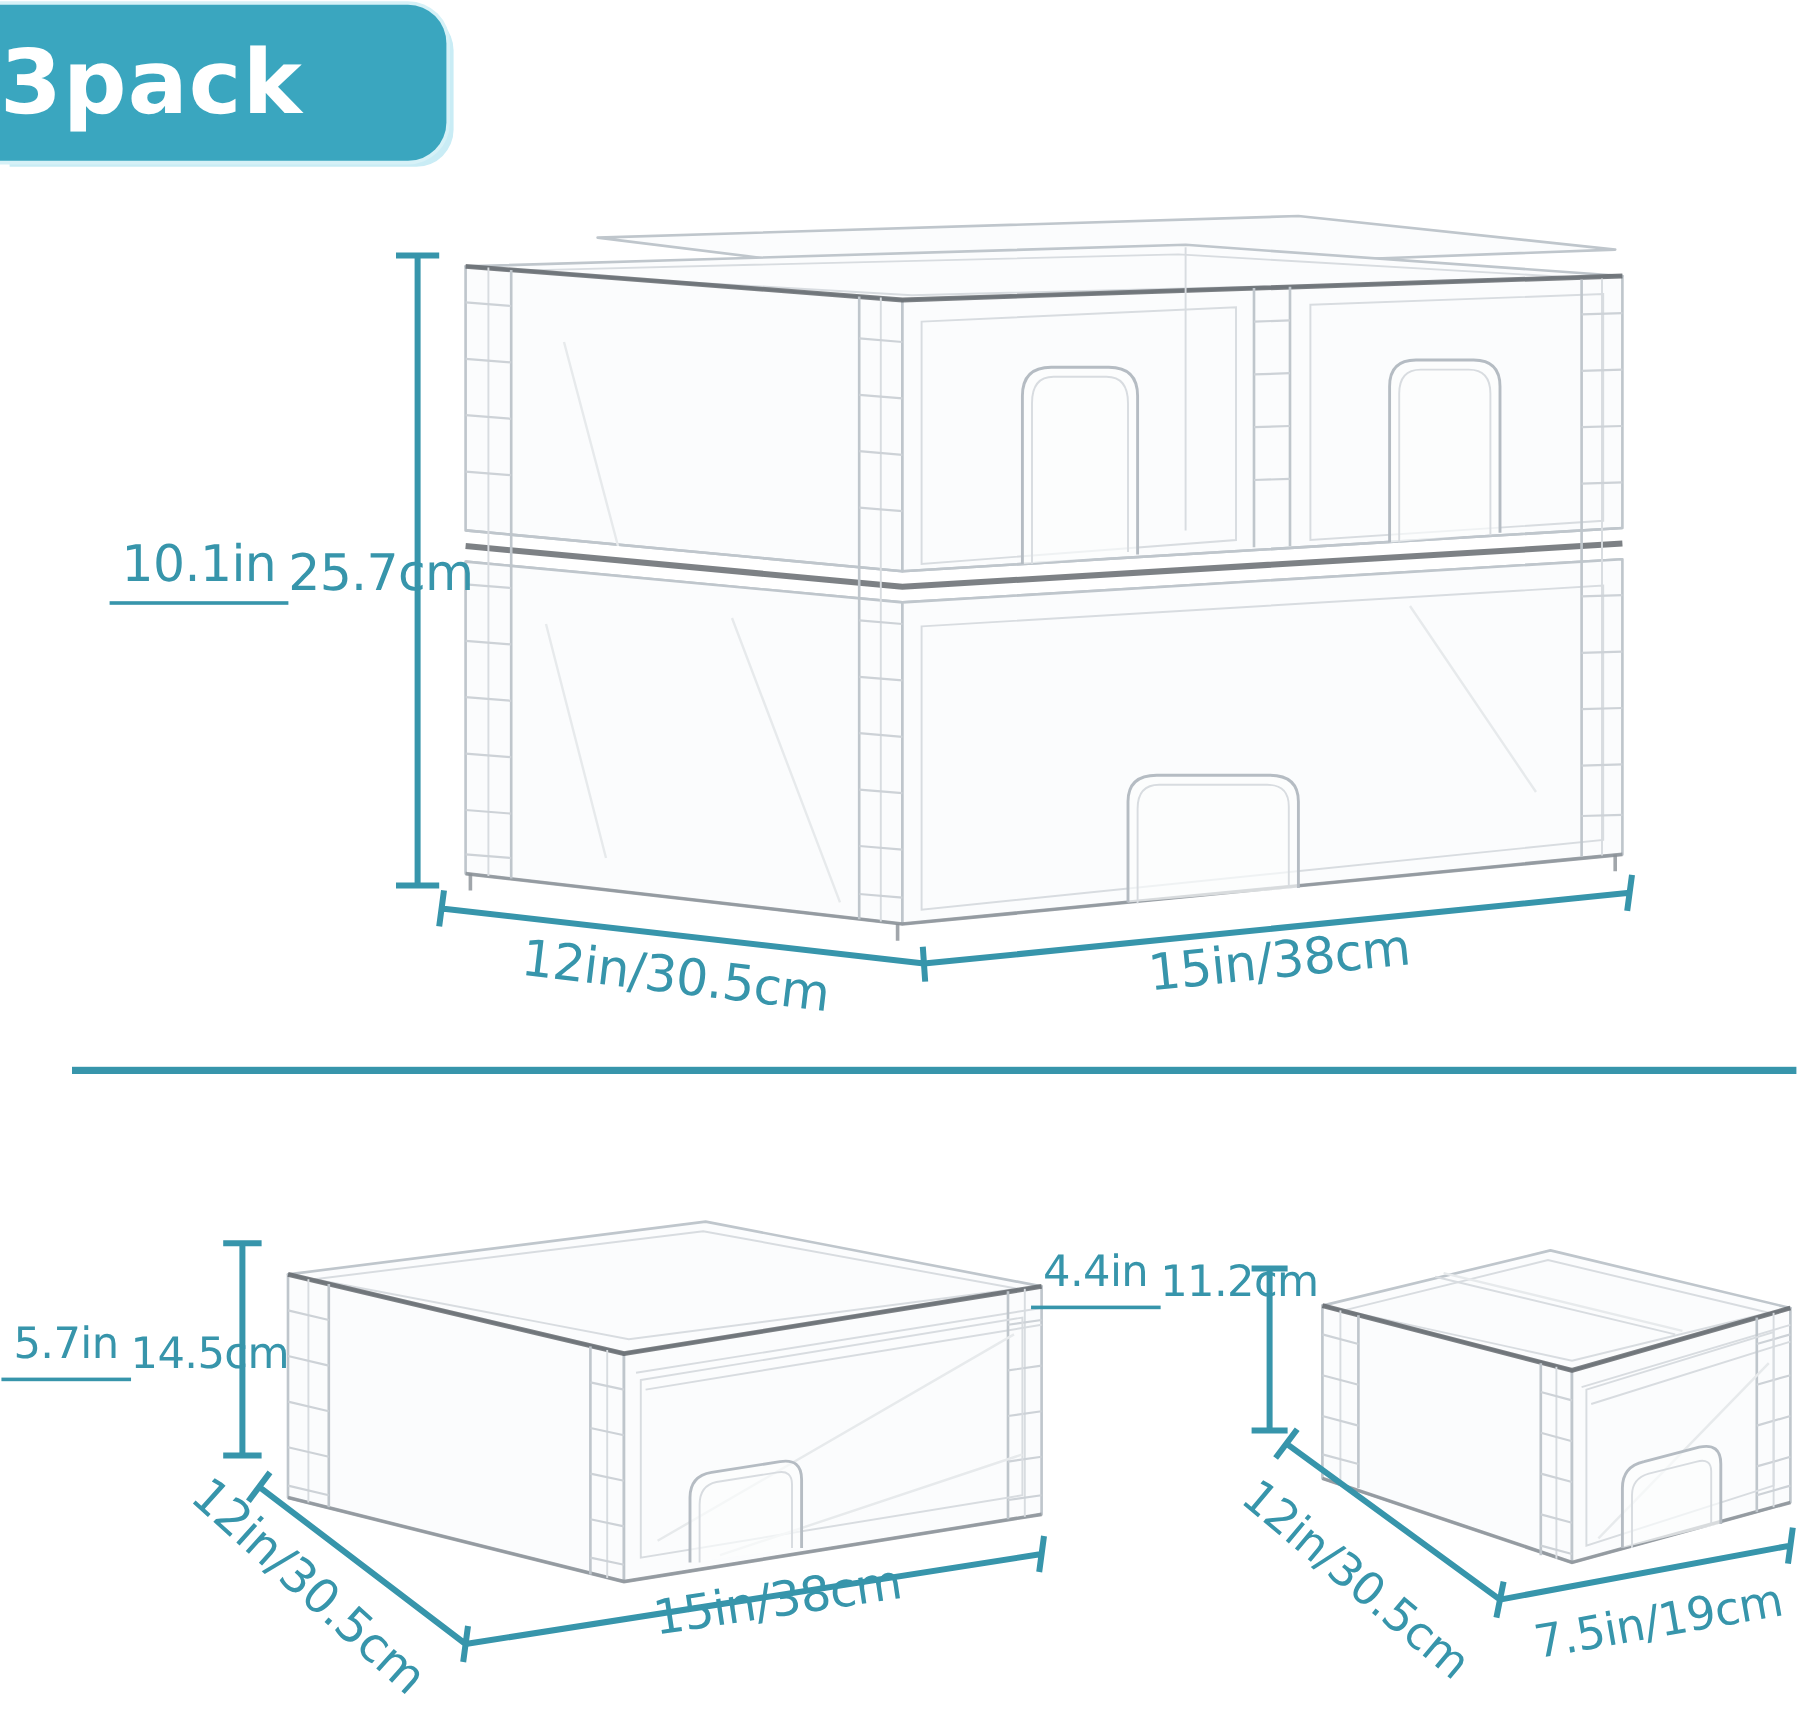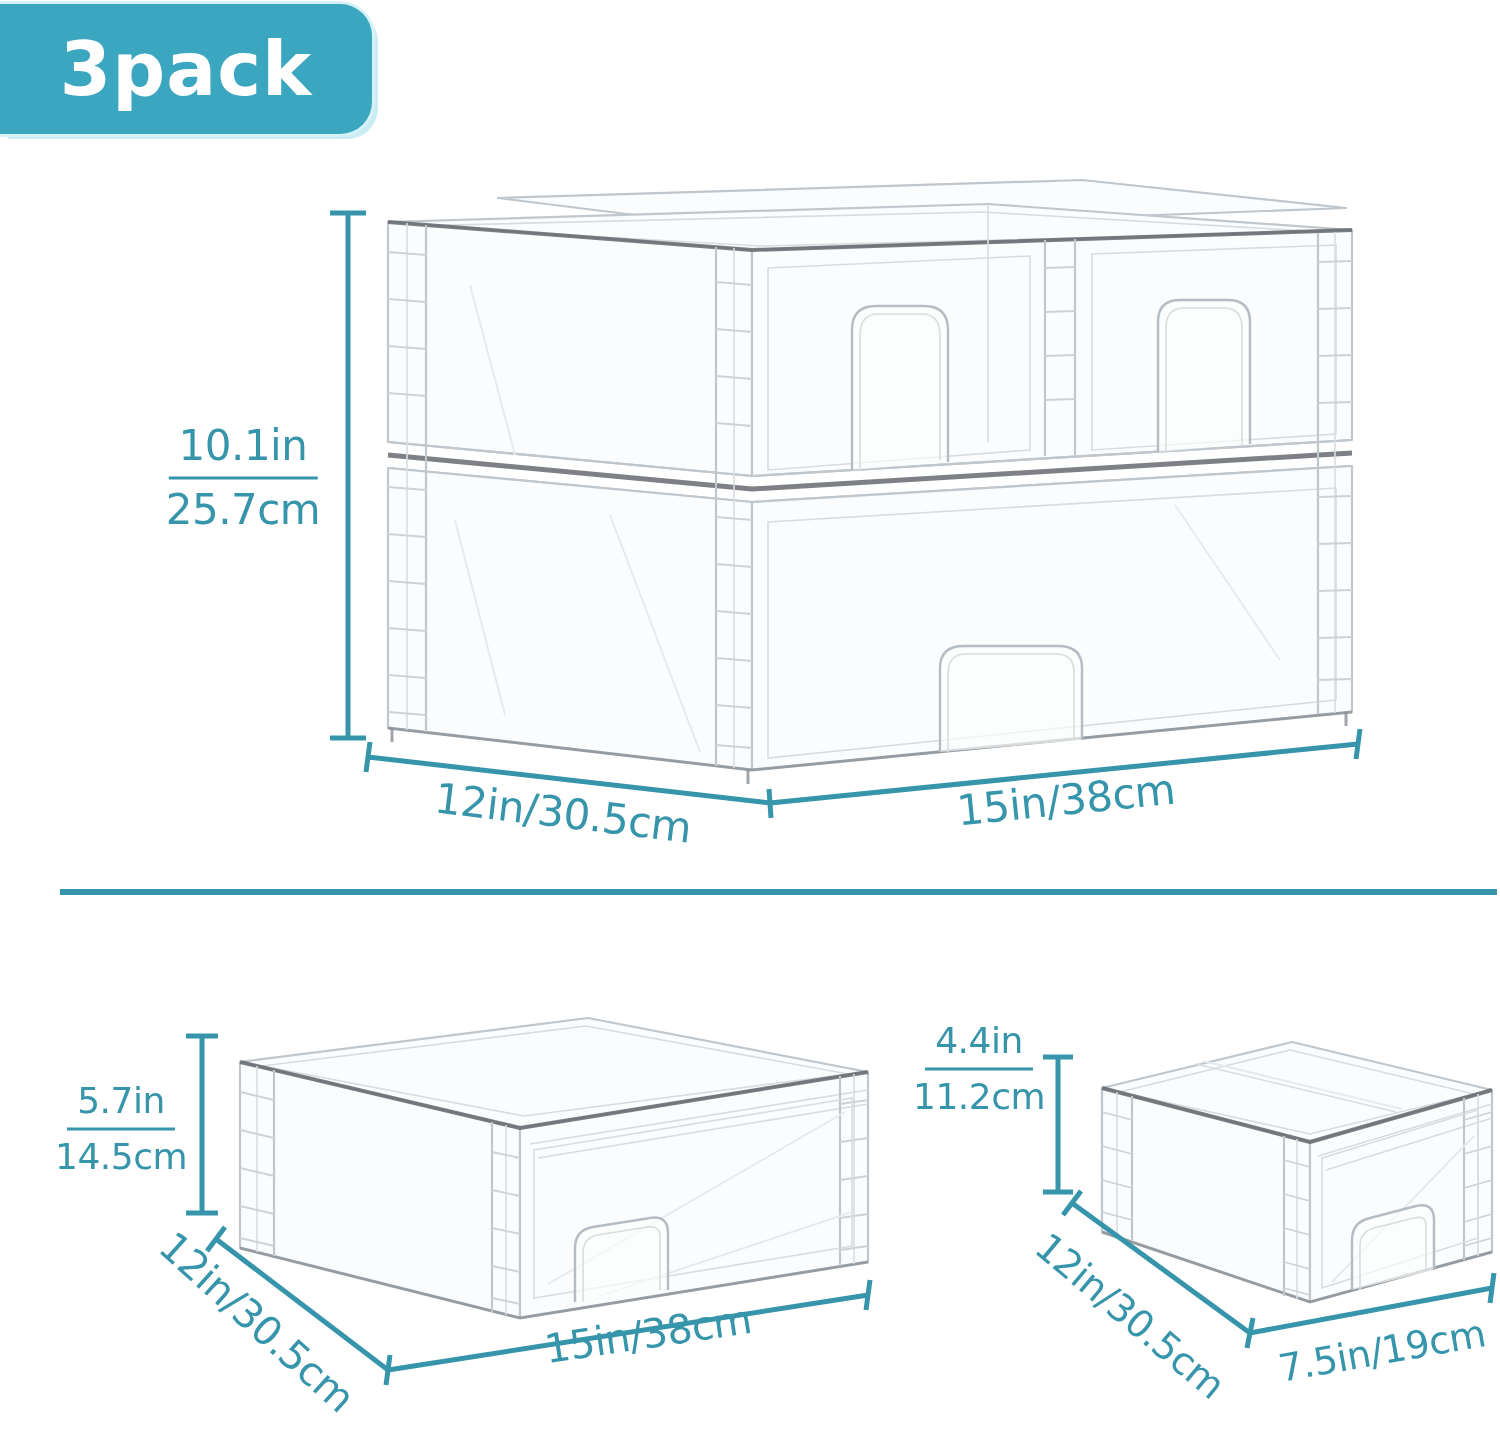--- a/index.html
+++ b/index.html
@@ -5,39 +5,39 @@
   html,body{margin:0;padding:0;background:#ffffff;}
   .canvas{
     position:relative;width:1500px;height:1434px;background:#ffffff;
     overflow:hidden;font-family:"DejaVu Sans",sans-serif;
   }
   
   .badge{
     position:absolute;left:0;top:4px;width:372px;height:130px;
     background:#3aa6bf;border-radius:0 32px 32px 0;
     box-shadow:0 0 0 3px #d6f1f7, 7px 6px 0 -1px #c9ecf5;
-    display:flex;align-items:center;justify-content:center;
+    display:flex;align-items:center;justify-content:flex-start;
   }
   .badge span{color:#ffffff;font-size:74px;font-weight:bold;letter-spacing:1px;}
   
   .divider{position:absolute;left:60px;top:889px;width:1437px;height:6px;background:#3795ab;}
   
   svg.art{position:absolute;left:0;top:0;width:1500px;height:1434px;}
   .face{fill:#fbfcfd;stroke:#bfc6cc;stroke-width:2.2;stroke-linejoin:round;}
   .edge{fill:none;stroke:#bfc6cc;stroke-width:2.2;stroke-linejoin:round;}
   .lt{fill:none;stroke:#d8dce0;stroke-width:1.6;}
   .lt2{fill:none;stroke:#e7eaec;stroke-width:2;}
   .rung{fill:none;stroke:#cdd2d7;stroke-width:1.8;}
   .rod{fill:none;stroke:#5d6267;stroke-width:5;opacity:.8;stroke-linejoin:round;}
   .rod2{fill:none;stroke:#8a9096;stroke-width:3;opacity:.8;}
   .hnd{fill:rgba(252,253,254,.65);stroke:#b5bcc3;stroke-width:2.4;stroke-linejoin:round;}
   .dim{fill:none;stroke:#3795ab;stroke-width:5;}
   
   .dlabel{position:absolute;color:#3795ab;white-space:nowrap;letter-spacing:-0.5px;}
-  .hlabel{display:flex;flex-direction:column;align-items:center;}
+  .hlabel{display:flex;flex-direction:row;align-items:center;}
   .hlabel .in{border-bottom:3px solid #3795ab;padding:0 10px 7px;margin-bottom:5px;}
   .fs42{font-size:42px;}
   .fs40{font-size:40px;}
   .fs38{font-size:38px;}
   .fs36{font-size:36px;}
 </style>
 </head>
 <body>
 
 <div class="canvas">

